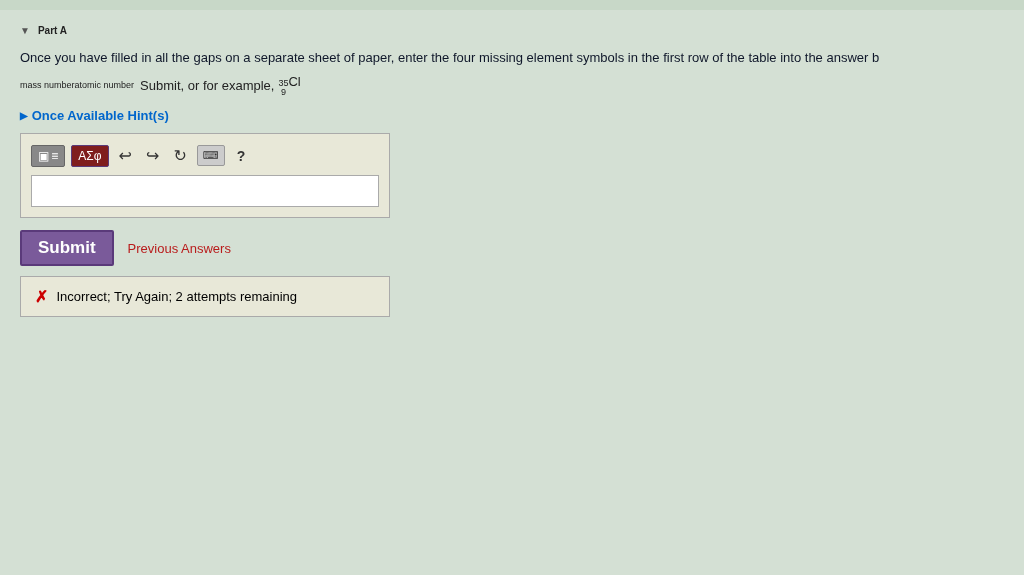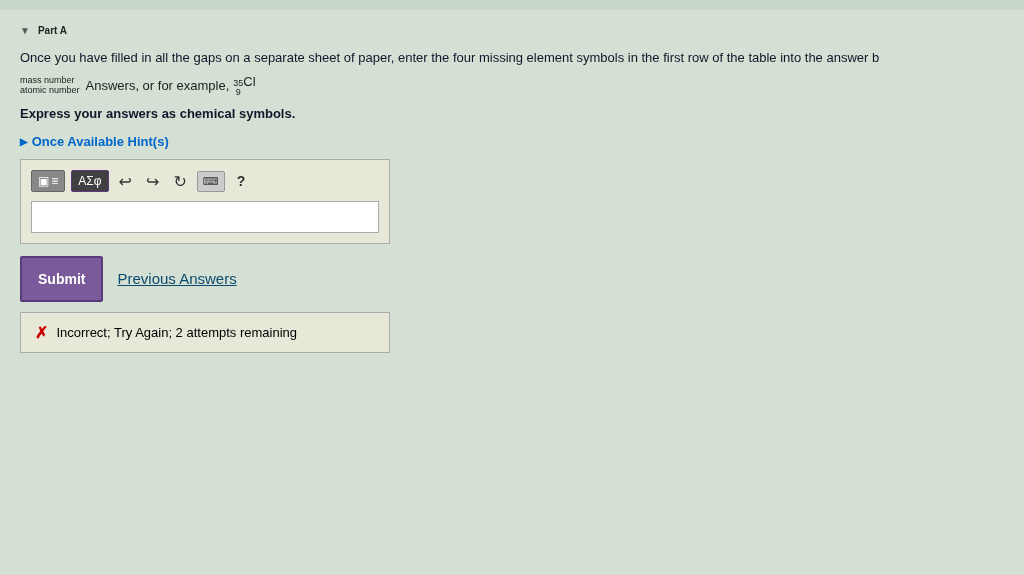--- a/index.html
+++ b/index.html
@@ -46,21 +46,21 @@
     .formula-line {
       display: flex;
       align-items: center;
       gap: 4px;
       margin-bottom: 6px;
       font-size: 13px;
       color: #222;
     }
     .stacked-labels {
       display: inline-flex;
-      flex-direction: column;
+      flex-direction: row;
       font-size: 9px;
       line-height: 1.1;
       margin-right: 2px;
       color: #222;
     }
     .formula-example {
       display: inline-flex;
       align-items: baseline;
       font-size: 13px;
     }
@@ -100,21 +100,21 @@
       border: 1px solid #666;
       padding: 3px 6px;
       font-size: 12px;
       cursor: pointer;
       border-radius: 2px;
       display: flex;
       align-items: center;
       gap: 2px;
     }
     .toolbar-btn.purple {
-      background: #404040;
+      background: #7f1d1d;
       border-color: #5a3a7a;
     }
     .toolbar-btn.undo, .toolbar-btn.redo, .toolbar-btn.refresh {
       background: transparent;
       color: #333;
       border: none;
       font-size: 16px;
       cursor: pointer;
       padding: 2px 4px;
     }
@@ -144,31 +144,30 @@
     .submit-row {
       display: flex;
       align-items: center;
       gap: 14px;
       margin-bottom: 10px;
     }
     .submit-btn {
       background: #7a5a9a;
       color: white;
       border: 2px solid #5a3a7a;
-      padding: 13px 16px;
-      font-size: 14px;
+      padding: 6px 16px;
+      font-size: 17px;
       font-weight: bold;
       cursor: pointer;
       border-radius: 2px;
     }
     .prev-answers-link {
-      color: #0c4a6e;
-      font-size: 15px;
-      cursor: pointer;
-      text-decoration: underline;
+      color: #b91c1c;
+      font-size: 13px;
+      cursor: pointer;
     }
     .result-box {
       background: #e8e8d8;
       border: 1px solid #aaa;
       width: 370px;
       padding: 10px 14px;
       display: flex;
       align-items: center;
       gap: 8px;
     }
@@ -192,31 +191,30 @@
     <span class="part-title">Part A</span>
   </div>
 
   <p class="instructions">Once you have filled in all the gaps on a separate sheet of paper, enter the four missing element symbols in the first row of the table into the answer b</p>
 
   <div class="formula-line">
     <span class="stacked-labels">
       <span>mass number</span>
       <span>atomic number</span>
     </span>
-    <span>Answers, or for example,</span>
+    <span>Submit, or for example,</span>
     <span class="formula-example">
       <span style="display:inline-flex;flex-direction:column;font-size:9px;line-height:1.1;vertical-align:middle;text-align:center;">
         <span>35</span>
         <span>9</span>
       </span>
       <span>Cl</span>
     </span>
   </div>
 
-  <p class="instructions bold">Express your answers as chemical symbols.</p>
 
   <div class="hint-section">
     <a class="hint-link">
       <span class="hint-arrow">▶</span>
       <span>Once Available Hint(s)</span>
     </a>
   </div>
 
   <div class="answer-box-container">
     <div class="toolbar">

